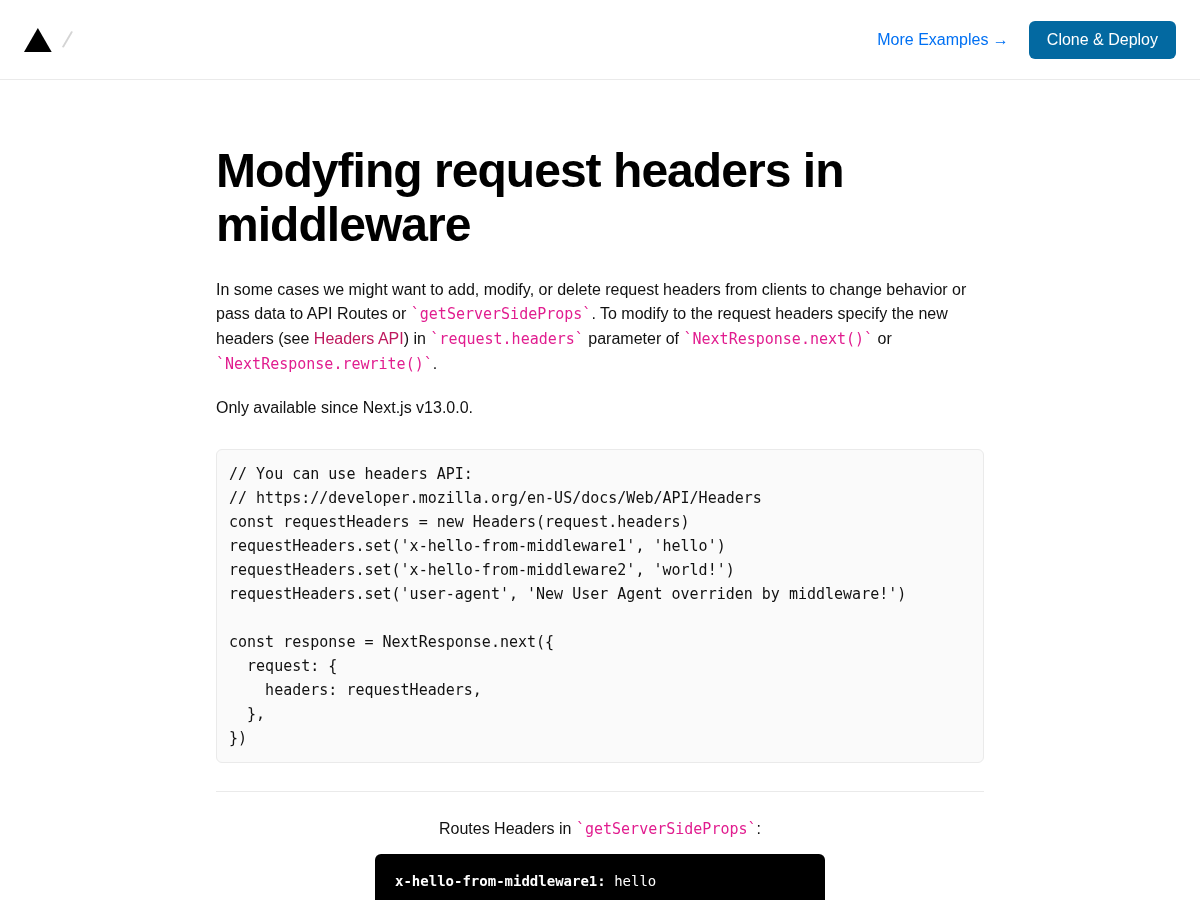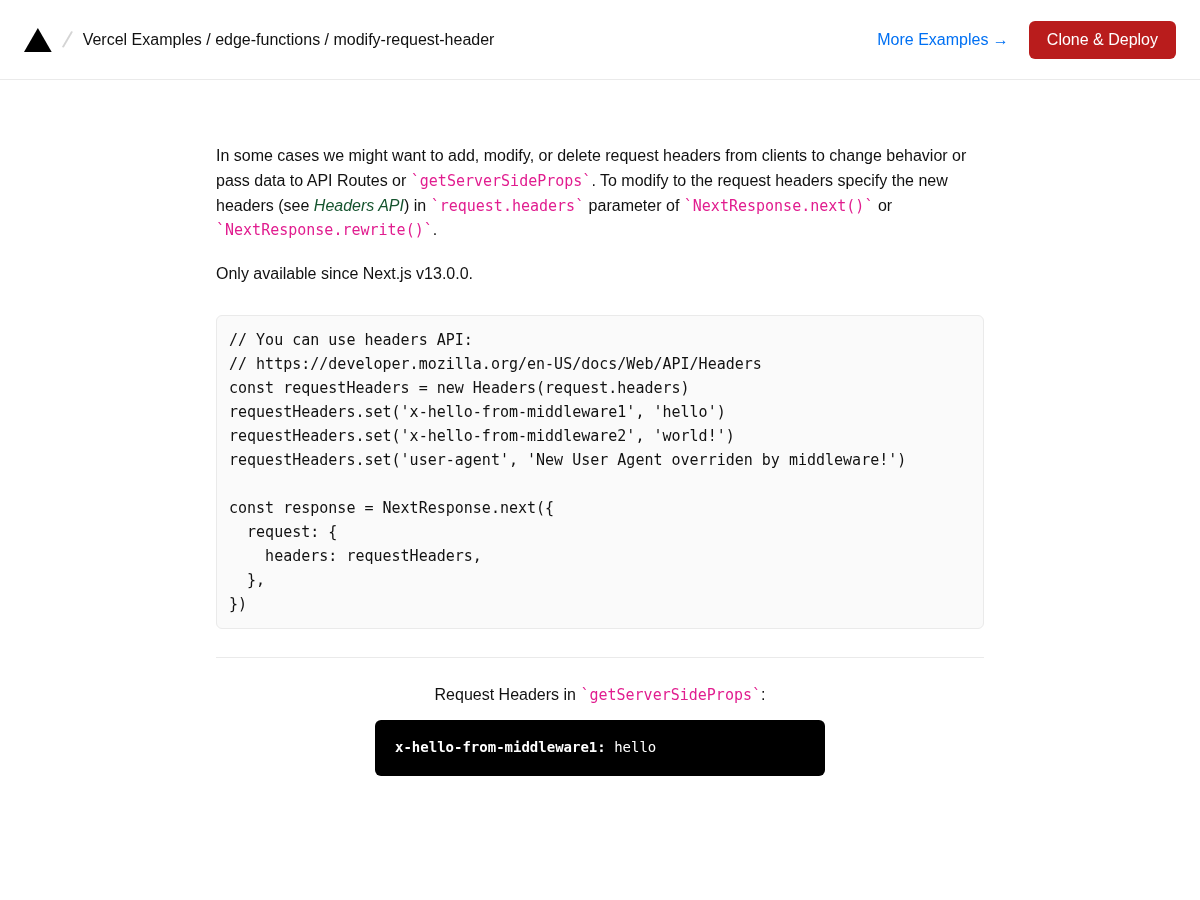--- a/index.html
+++ b/index.html
@@ -51,21 +51,21 @@
     justify-content: flex-end;
   }
   .more-examples {
     color: #0070f3;
     font-size: 16px;
     font-weight: 500;
     text-decoration: none;
     cursor: pointer;
   }
   .clone-btn {
-    background: #b91c1c;
+    background: #0369a1;
     color: #fff;
     border: none;
     padding: 10px 18px;
     border-radius: 6px;
     font-size: 16px;
     font-weight: 500;
     cursor: pointer;
   }
   .main {
     max-width: 768px;
@@ -85,23 +85,22 @@
     color: #111;
     margin-bottom: 22px;
   }
   .inline-code {
     font-family: "SFMono-Regular", Menlo, Consolas, monospace;
     color: #e11d8f;
     font-size: 15px;
     text-align: center;
   }
   .link {
-    color: #14532d;
+    color: #be185d;
     text-decoration: none;
-    font-style: italic;
   }
   .note {
     font-size: 16px;
     color: #111;
     margin-bottom: 32px;
   }
   .code-block {
     background: #fafafa;
     border: 1px solid #eaeaea;
     border-radius: 6px;
@@ -157,29 +156,29 @@
 <body>
 
 <div class="header">
   <div class="header-left">
     <span class="logo">
       <svg viewBox="0 0 76 65" width="28" height="24">
           <path d="M37.59 0L75.18 65H0L37.59 0z" fill="#000"></path>
         </svg>
     </span>
     <span class="slash">/</span>
-    <span class="breadcrumb">Vercel Examples / edge-functions / modify-request-header</span>
   </div>
   <div class="header-right">
     <a class="more-examples">More Examples →</a>
     <button class="clone-btn">Clone &amp; Deploy</button>
   </div>
 </div>
 
 <div class="main">
+  <h1 class="title">Modyfing request headers in middleware</h1>
 
   <p class="intro">
     <span>In some cases we might want to add, modify, or delete request headers from clients to change behavior or pass data to API Routes or </span><span class="inline-code">`getServerSideProps`</span><span>. To modify to the request headers specify the new headers (see </span><a class="link">Headers API</a><span>) in </span><span class="inline-code">`request.headers`</span><span> parameter of </span><span class="inline-code">`NextResponse.next()`</span><span> or </span><span class="inline-code">`NextResponse.rewrite()`</span><span>.</span>
   </p>
 
   <p class="note">Only available since Next.js v13.0.0.</p>
 
   <pre class="code-block">// You can use headers API:
 // https://developer.mozilla.org/en-US/docs/Web/API/Headers
 const requestHeaders = new Headers(request.headers)
@@ -189,20 +188,20 @@
 
 const response = NextResponse.next({
   request: {
     headers: requestHeaders,
   },
 })</pre>
 
   <hr class="divider">
 
   <p class="result-label">
-    <span>Request Headers in </span><span class="inline-code">`getServerSideProps`</span><span>:</span>
+    <span>Routes Headers in </span><span class="inline-code">`getServerSideProps`</span><span>:</span>
   </p>
 
   <div class="result-box">
     <div><span class="result-key">x-hello-from-middleware1:</span><span class="result-val"> hello</span></div>
 
   </div>
 </div>
 
 </body></html>

